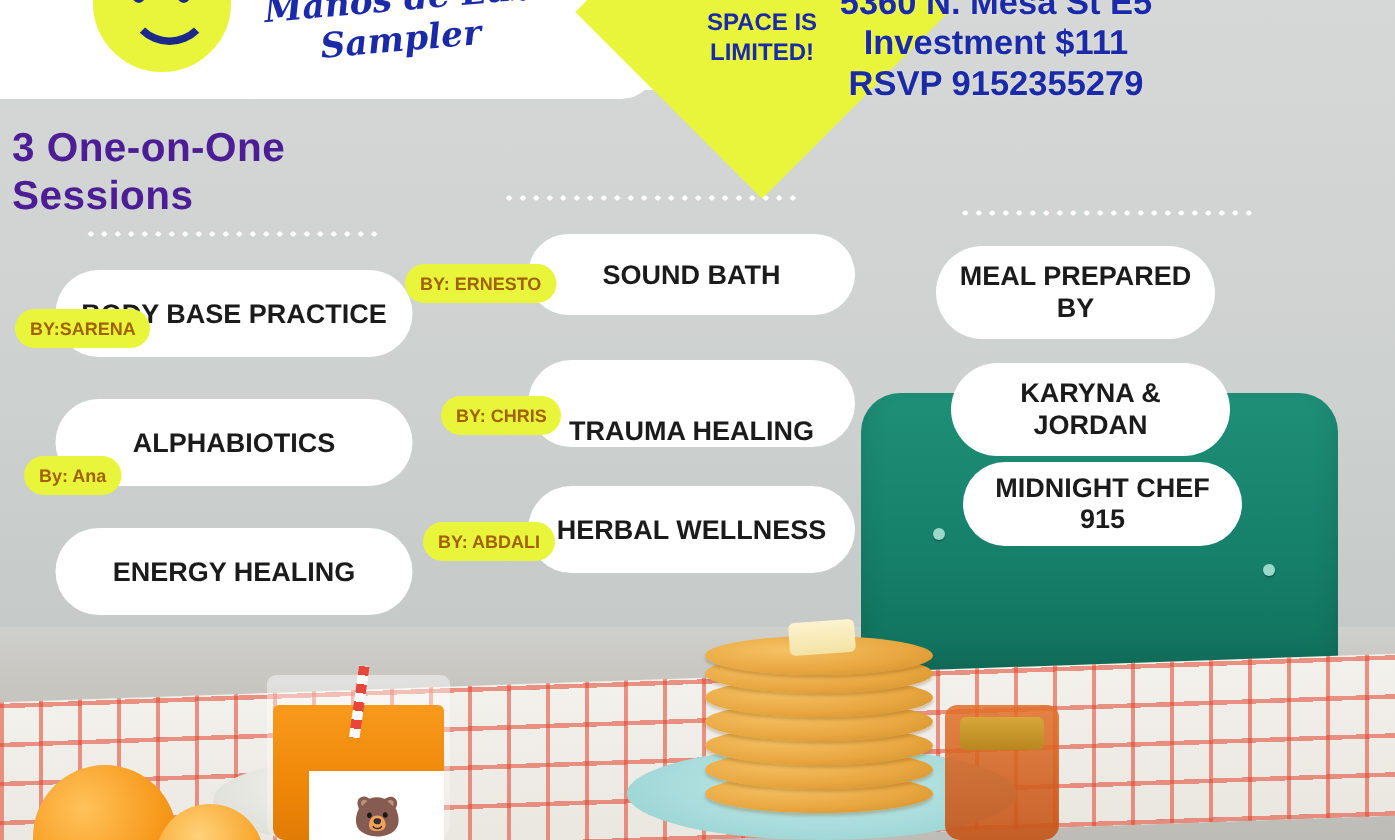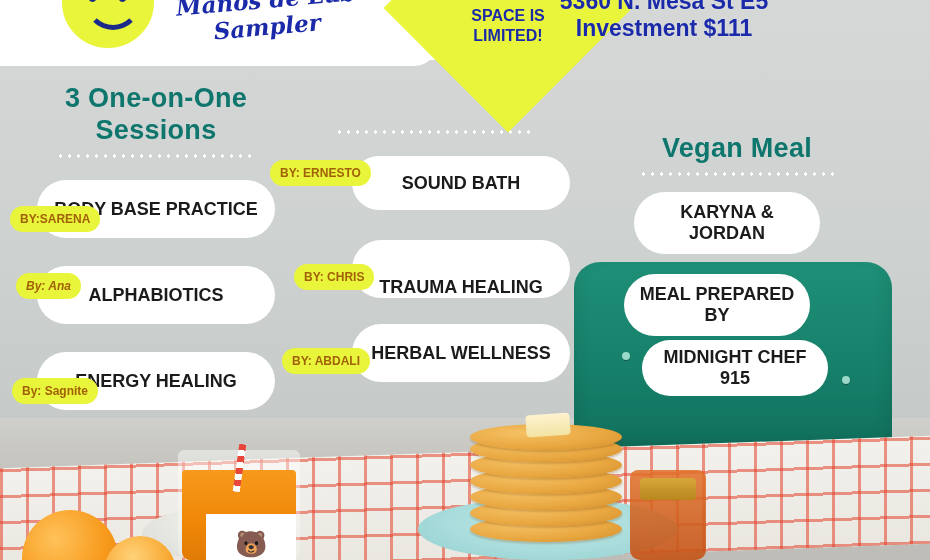--- a/index.html
+++ b/index.html
@@ -246,23 +246,22 @@
     font-size: 23px;
     line-height: 27px;
     text-align: center;
     text-shadow: 0 0 2px rgba(255,255,255,0.4);
   }
 
   .col {
     position: absolute;
   }
   .col-title {
-    color: #0f766e;
-    font-weight: bold;
-    text-align: center;
+    color: #4c1d95;
+    font-weight: bold;
     font-size: 27px;
     line-height: 32px;
     letter-spacing: 0.3px;
   }
   .dotline {
     margin: 8px auto 0 auto;
     height: 4px;
     background-image: radial-gradient(circle, #ffffff 1.6px, rgba(255,255,255,0) 1.8px);
     background-size: 9px 4px;
     background-repeat: repeat-x;
@@ -362,89 +361,88 @@
   </div>
 
   <div class="script">Manos de Luz Sampler</div>
 
   <div class="limited-diamond"></div>
   <div class="limited-text">SPACE IS LIMITED!</div>
 
   <div class="contact">
     <div>5360 N. Mesa St E5</div>
     <div>Investment $111</div>
+    <div>RSVP 9152355279</div>
   </div>
 
   <div class="col" id="col1">
     <div class="col-title">3 One-on-One Sessions</div>
     <div class="dotline" style="width:200px;"></div>
 
     <div style="position:relative; height:66px; margin-top:22px;">
       <div class="pill" style="height:58px;">
         <span class="pill-text">BODY BASE PRACTICE</span>
       </div>
       <div class="tag" style="left:2px; top:26px;">BY:SARENA</div>
     </div>
 
     <div style="position:relative; height:66px; margin-top:20px;">
       <div class="pill" style="height:58px;">
         <span class="pill-text">ALPHABIOTICS</span>
       </div>
-      <div class="tag" style="left:8px; top:7px;font-style:italic;">By: Ana</div>
+      <div class="tag" style="left:8px; top:38px;">By: Ana</div>
     </div>
 
     <div style="position:relative; height:66px; margin-top:20px;">
       <div class="pill" style="height:58px;">
         <span class="pill-text">ENERGY HEALING</span>
       </div>
-      <div class="tag" style="left:4px; top:26px;">By: Sagnite</div>
     </div>
   </div>
 
   <div class="col" id="col2">
     <div class="dotline" style="width:200px;"></div>
 
     <div style="position:relative; height:62px; margin-top:22px;">
       <div class="pill" style="height:54px; margin-right:0; margin-left:auto;">
         <span class="pill-text">SOUND BATH</span>
       </div>
-      <div class="tag" style="left:-30px; top:4px;">BY: ERNESTO</div>
+      <div class="tag" style="left:-30px; top:20px;">BY: ERNESTO</div>
     </div>
 
     <div style="position:relative; height:62px; margin-top:22px;">
       <div class="pill" style="height:58px; margin-right:0; margin-left:auto;align-items:flex-end;">
         <span class="pill-text">TRAUMA HEALING</span>
       </div>
       <div class="tag" style="left:-6px; top:24px;">BY: CHRIS</div>
     </div>
 
     <div style="position:relative; height:62px; margin-top:22px;">
       <div class="pill" style="height:58px; margin-right:0; margin-left:auto;">
         <span class="pill-text">HERBAL WELLNESS</span>
       </div>
       <div class="tag" style="left:-18px; top:24px;">BY: ABDALI</div>
     </div>
   </div>
 
   <div class="col" id="col3">
-    <div class="col-title">Vegan Meal</div>
     <div class="dotline" style="width:196px;"></div>
+
+    <div style="position:relative; height:62px; margin-top:20px;">
+      <div class="pill" style="height:62px; margin-left:12px;">
+        <span class="pill-text">MEAL PREPARED BY</span>
+      </div>
+    </div>
 
     <div style="position:relative; height:62px; margin-top:16px;">
       <div class="pill" style="height:62px; margin-left:22px;">
         <span class="pill-text">KARYNA &amp; JORDAN</span>
       </div>
     </div>
 
-    <div style="position:relative; height:62px; margin-top:20px;">
-      <div class="pill" style="height:62px; margin-left:12px;">
-        <span class="pill-text">MEAL PREPARED BY</span>
-      </div>
-    </div>
-
     <div style="position:relative; height:56px; margin-top:4px;">
       <div class="pill" style="height:56px; margin-left:30px;">
         <span class="pill-text">MIDNIGHT CHEF 915</span>
       </div>
     </div>
   </div>
 
 </div>
 
 </body></html>

